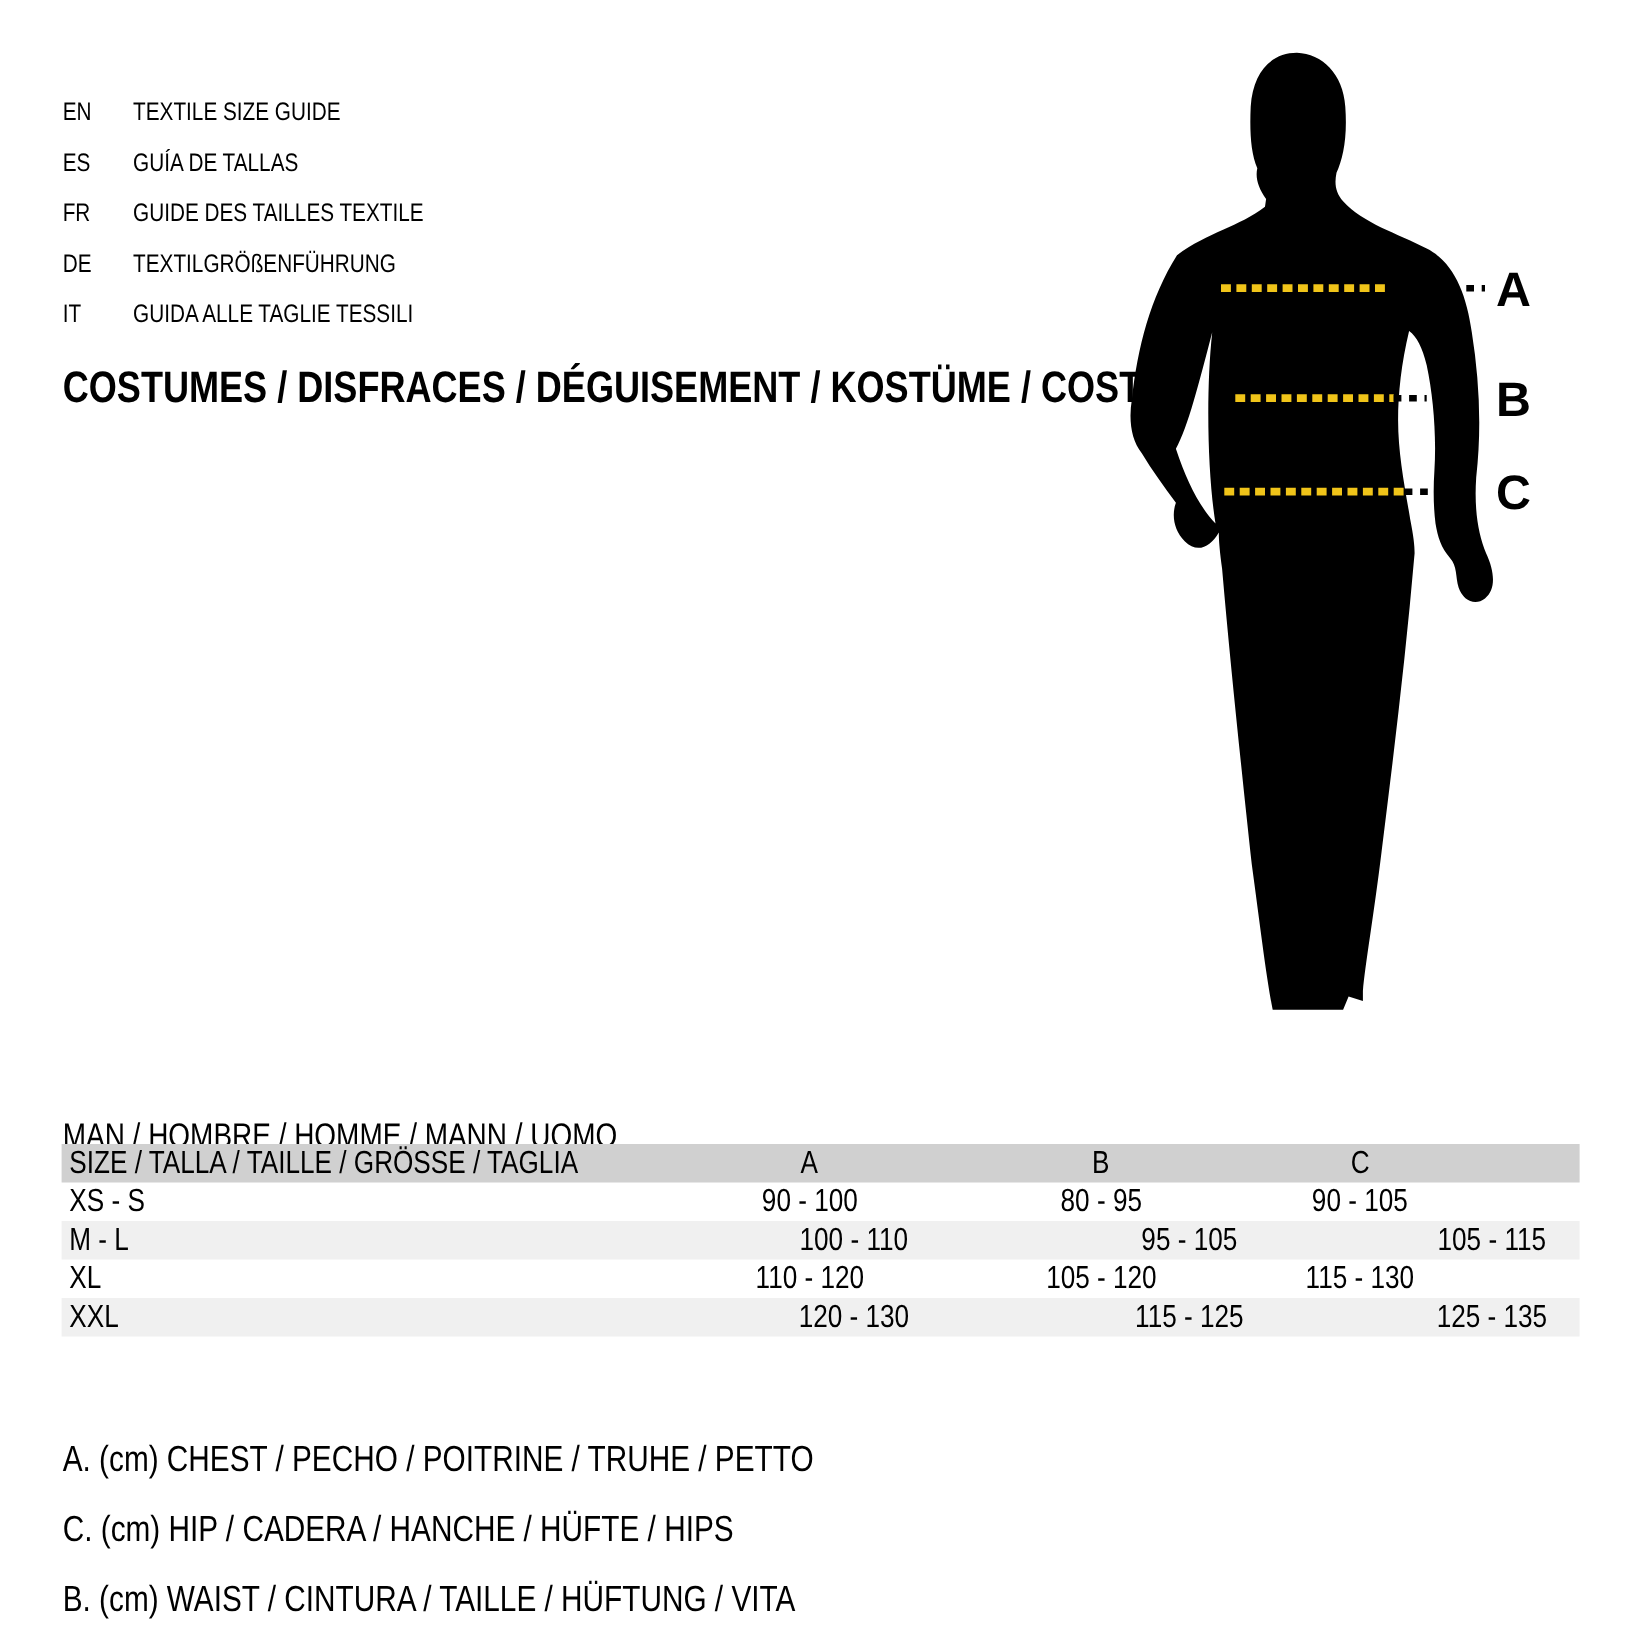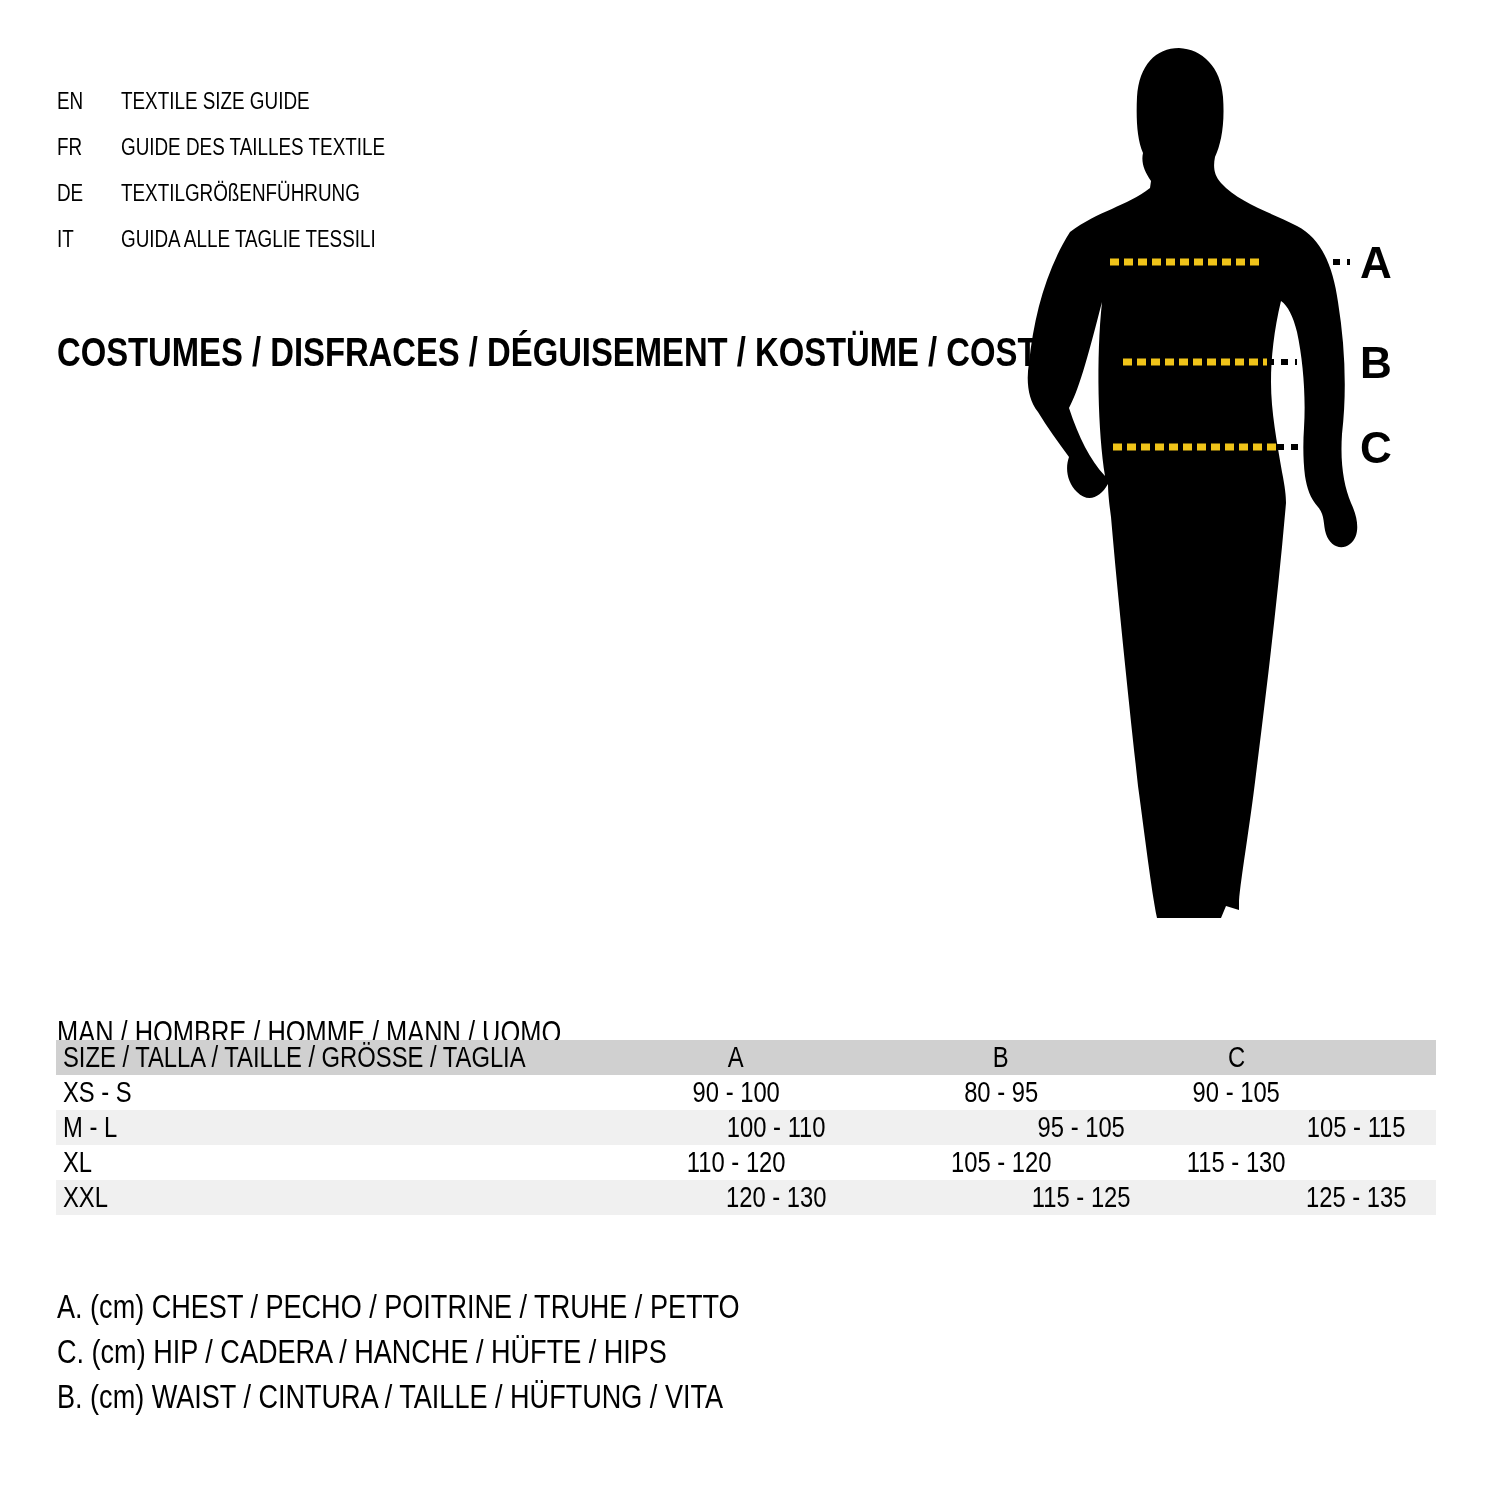--- a/index.html
+++ b/index.html
@@ -50,27 +50,28 @@
   .size-table{position:absolute;left:56px;top:1040px;width:1380px;font-size:29px;}
   .t-row{display:grid;grid-template-columns:540px 280px 250px 220px 90px;height:35px;line-height:35px;}
   .t-head{background:var(--table-header-bg);}
   .t-row.alt{background:var(--table-alt-bg);gap:40px;}
   .t-cell{overflow:visible;}
   .t-cell.first{padding-left:7px;text-align:left;}
   .t-cell.num{text-align:center;}
 
   
   .legend{position:absolute;left:57px;top:1284px;}
-  .legend-item{height:45px;line-height:45px;font-size:33px;}
+  .legend-item{height:45px;line-height:45px;font-size:33px;margin-top:19px;}
 </style>
 </head>
 <body>
 
 <div class="lang-guide">
   <div class="lang-row"><span class="cx"><span class="lang-code">EN</span><span>TEXTILE SIZE GUIDE</span></span></div>
+  <div class="lang-row"><span class="cx"><span class="lang-code">ES</span><span>GUÍA DE TALLAS</span></span></div>
   <div class="lang-row"><span class="cx"><span class="lang-code">FR</span><span>GUIDE DES TAILLES TEXTILE</span></span></div>
   <div class="lang-row"><span class="cx"><span class="lang-code">DE</span><span>TEXTILGRÖßENFÜHRUNG</span></span></div>
   <div class="lang-row"><span class="cx"><span class="lang-code">IT</span><span>GUIDA ALLE TAGLIE TESSILI</span></span></div>
 </div>
 
 <div class="category-title">
   <span class="cx">COSTUMES / DISFRACES / DÉGUISEMENT / KOSTÜME / COSTUMI</span>
 </div>
 
 <div class="figure">

